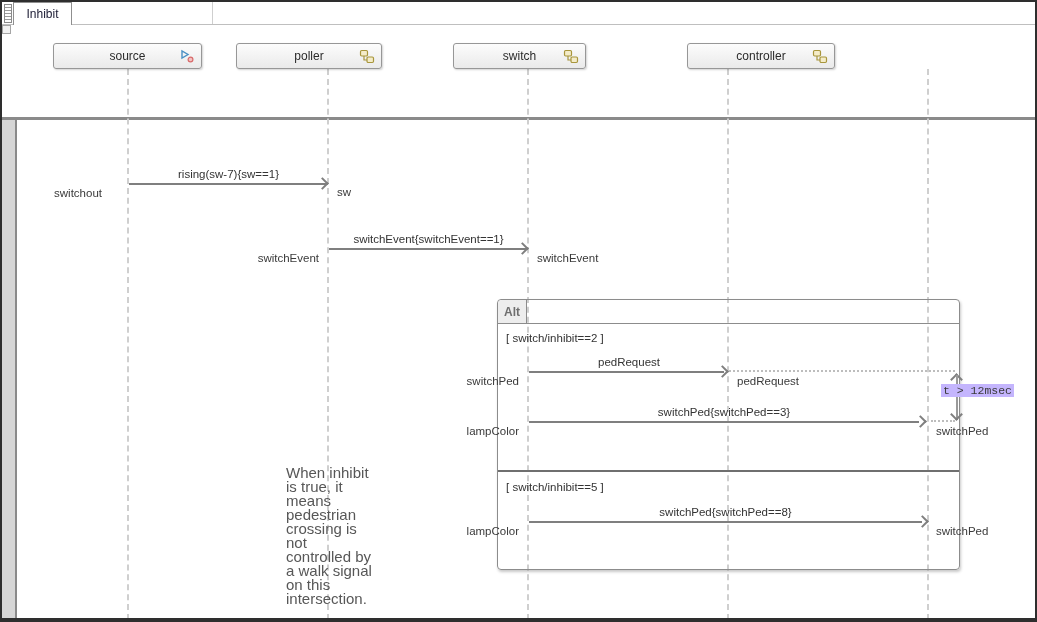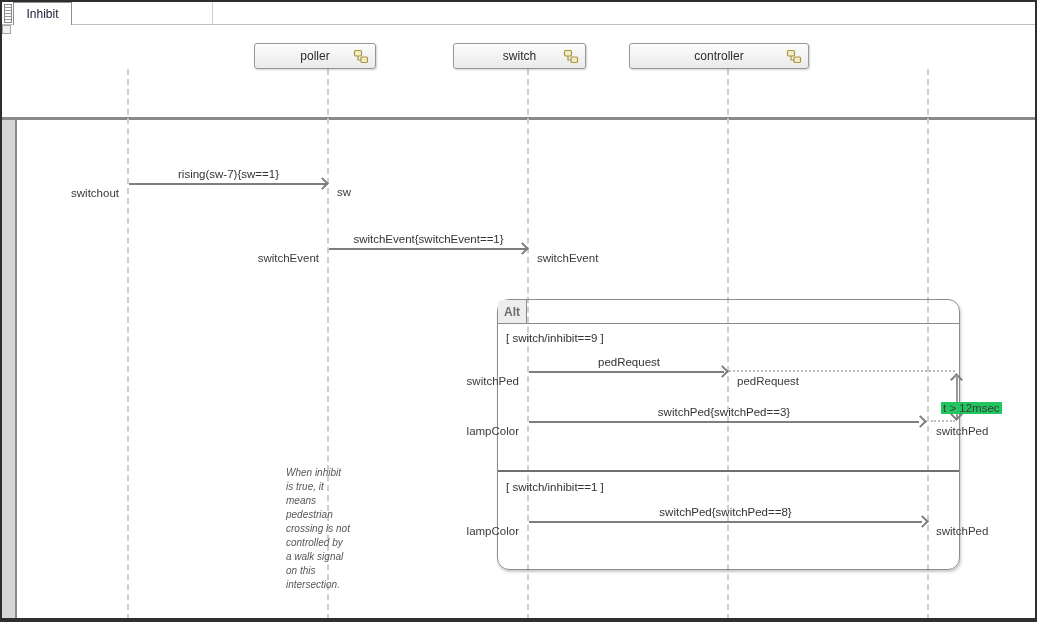--- a/index.html
+++ b/index.html
@@ -33,33 +33,33 @@
   .chev{width:9px;height:9px;border-top:2px solid #7f7f7f;border-right:2px solid #7f7f7f;box-sizing:border-box;}
   .chev.right{transform:rotate(45deg);}
   .chev.up{transform:rotate(-45deg);}
   .chev.down{transform:rotate(135deg);}
   .dotted{height:0;border-top:2px dotted #bdbdbd;}
   .msg-label{font-size:11.5px;color:#333;text-align:center;white-space:nowrap;}
   .evt{font-size:11.5px;color:#3a3a3a;white-space:nowrap;}
   .evt.r{text-align:right;}
   
   .alt{left:495px;top:297px;width:463px;height:271px;box-sizing:border-box;
-       border:1px solid #8c8c8c;border-radius:12px;box-shadow:1px 2px 3px rgba(0,0,0,.22);}
+       border:1px solid #8c8c8c;border-radius:4px;box-shadow:1px 2px 3px rgba(0,0,0,.22);}
   .alt-oper{position:absolute;left:0;top:0;width:28px;height:23px;background:#ededed;
        border-right:1px solid #8c8c8c;border-bottom:1px solid #8c8c8c;border-radius:4px 0 0 0;
        display:flex;align-items:center;justify-content:center;font-size:12px;font-weight:bold;color:#6e6e6e;}
   .alt-headline{position:absolute;left:0;right:0;top:23px;border-bottom:1px solid #8c8c8c;}
   .alt-guard{position:absolute;left:8px;font-size:11.5px;color:#333;white-space:nowrap;}
   .alt-divider{position:absolute;left:0;right:0;top:170px;height:2px;background:#6f6f6f;}
   
   .dur-line{left:954px;top:373px;width:0;height:45px;border-left:2px solid #9a9a9a;}
-  .dur-label{left:939px;top:400px;font-size:11.5px;color:#3a3a3a;background:#22c55e;padding:0 2px;white-space:nowrap;}
+  .dur-label{left:939px;top:382px;font-size:11.5px;color:#3a3a3a;background:#c4b5fd;padding:0 2px;white-space:nowrap;font-family:Liberation Mono, monospace;}
   
-  .note{left:284px;top:464px;width:95px;font-size:10px;line-height:14px;
-        font-style:italic;color:#575757;white-space:pre-line;}
+  .note{left:284px;top:464px;width:95px;font-size:15px;line-height:14px;
+        color:#575757;white-space:pre-line;}
 </style>
 </head>
 <body>
 
 <div class="window">
 
   <div class="abs tabbar"></div>
   <div class="abs grip"></div>
   <div class="abs mini-square"></div>
   <div class="abs tab">
@@ -69,59 +69,66 @@
 
   <div class="abs separator"></div>
   <div class="abs gutter"></div>
 
   <div class="abs lifeline" style="left:125px"></div>
   <div class="abs lifeline" style="left:325px"></div>
   <div class="abs lifeline" style="left:525px"></div>
   <div class="abs lifeline" style="left:725px"></div>
   <div class="abs lifeline" style="left:925px"></div>
 
-  <div class="abs ll-head" style="left:252px;width:122px">
+  <div class="abs ll-head" style="left:51px;width:149px">
+    <span>source</span>
+    <svg class="ll-icon" viewBox="0 0 16 15">
+      <path d="M3 2 L3 9 L9 5.5 Z" fill="none" stroke="#4a90c4" stroke-width="1.4"></path>
+      <circle cx="11.5" cy="10.5" r="2.4" fill="#f3c2c2" stroke="#d86a6a" stroke-width="1.2"></circle>
+    </svg>
+  </div>
+  <div class="abs ll-head" style="left:234px;width:146px">
     <span>poller</span>
     <svg class="ll-icon" viewBox="0 0 16 15">
       <path d="M5 7 L5 11 L9 11" fill="none" stroke="#a8963c" stroke-width="1.2"></path>
       <rect x="1.5" y="1.5" width="7" height="5.5" rx="1.2" fill="#f4ecc9" stroke="#a8963c" stroke-width="1.2"></rect>
       <rect x="8" y="8" width="6.5" height="5.5" rx="1.2" fill="#f4ecc9" stroke="#a8963c" stroke-width="1.2"></rect>
     </svg>
   </div>
   <div class="abs ll-head" style="left:451px;width:133px">
     <span>switch</span>
     <svg class="ll-icon" viewBox="0 0 16 15">
       <path d="M5 7 L5 11 L9 11" fill="none" stroke="#a8963c" stroke-width="1.2"></path>
       <rect x="1.5" y="1.5" width="7" height="5.5" rx="1.2" fill="#f4ecc9" stroke="#a8963c" stroke-width="1.2"></rect>
       <rect x="8" y="8" width="6.5" height="5.5" rx="1.2" fill="#f4ecc9" stroke="#a8963c" stroke-width="1.2"></rect>
     </svg>
   </div>
-  <div class="abs ll-head" style="left:627px;width:180px">
+  <div class="abs ll-head" style="left:685px;width:148px">
     <span>controller</span>
     <svg class="ll-icon" viewBox="0 0 16 15">
       <path d="M5 7 L5 11 L9 11" fill="none" stroke="#a8963c" stroke-width="1.2"></path>
       <rect x="1.5" y="1.5" width="7" height="5.5" rx="1.2" fill="#f4ecc9" stroke="#a8963c" stroke-width="1.2"></rect>
       <rect x="8" y="8" width="6.5" height="5.5" rx="1.2" fill="#f4ecc9" stroke="#a8963c" stroke-width="1.2"></rect>
     </svg>
   </div>
 
   <div class="abs alt">
     <div class="alt-oper">
       <span>Alt</span>
     </div>
     <div class="alt-headline"></div>
-    <div class="alt-guard" style="top:32px">[ switch/inhibit==9 ]</div>
+    <div class="alt-guard" style="top:32px">[ switch/inhibit==2 ]</div>
     <div class="alt-divider"></div>
-    <div class="alt-guard" style="top:181px">[ switch/inhibit==1 ]</div>
+    <div class="alt-guard" style="top:181px">[ switch/inhibit==5 ]</div>
   </div>
 
   <div class="abs msg-label" style="left:127px;top:166px;width:199px">rising(sw-7){sw==1}</div>
   <div class="abs msg-line" style="left:127px;top:181px;width:199px"></div>
   <div class="abs chev right" style="left:316px;top:177px"></div>
-  <div class="abs evt r" style="left:27px;top:185px;width:90px">switchout</div>
+  <div class="abs evt r" style="left:10px;top:185px;width:90px">switchout</div>
   <div class="abs evt" style="left:335px;top:184px">sw</div>
 
   <div class="abs msg-label" style="left:327px;top:231px;width:199px">switchEvent{switchEvent==1}</div>
   <div class="abs msg-line" style="left:327px;top:246px;width:199px"></div>
   <div class="abs chev right" style="left:516px;top:242px"></div>
   <div class="abs evt r" style="left:227px;top:250px;width:90px">switchEvent</div>
   <div class="abs evt" style="left:535px;top:250px">switchEvent</div>
 
   <div class="abs msg-label" style="left:527px;top:354px;width:200px">pedRequest</div>
   <div class="abs msg-line" style="left:527px;top:369px;width:195px"></div>

